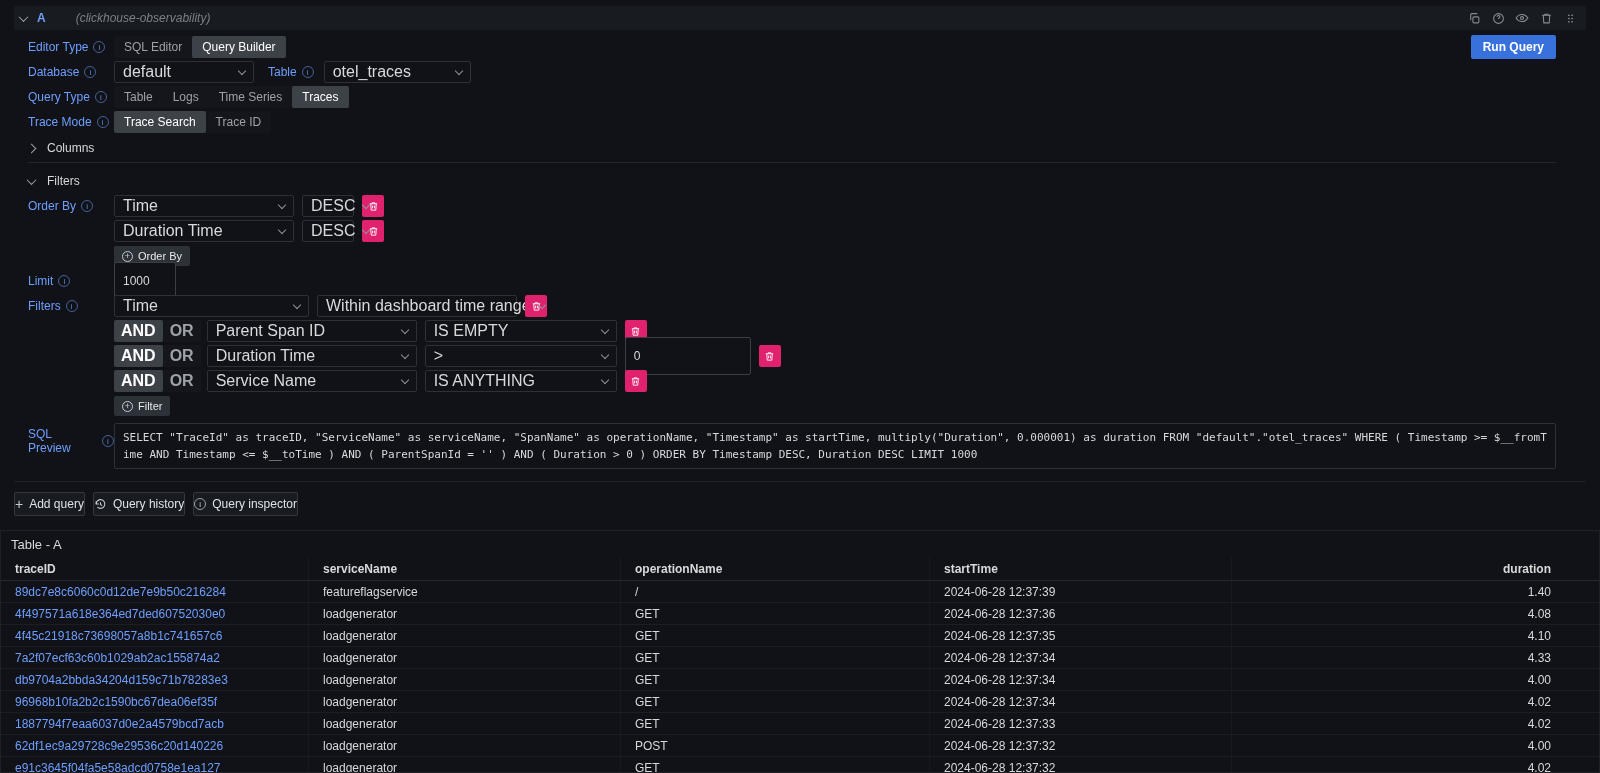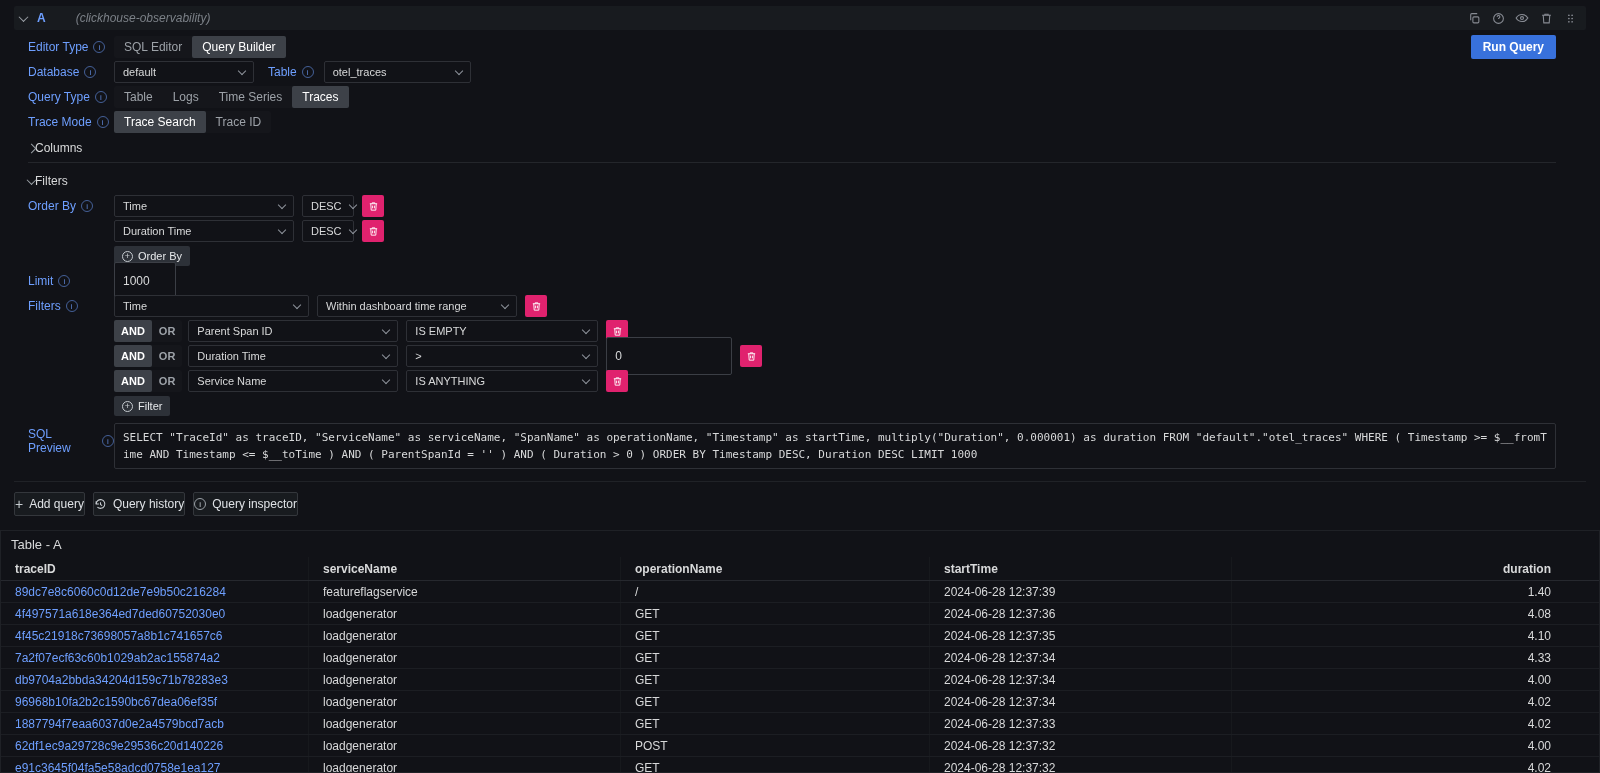--- a/index.html
+++ b/index.html
@@ -50,28 +50,28 @@
     display: inline-block; transform: rotate(45deg) translate(-1px,-1px); cursor: pointer; }
   .chev.right { transform: rotate(-45deg); }
   .caret { width: 6px; height: 6px; border-right: 1.4px solid #8e939b; border-bottom: 1.4px solid #8e939b;
     display: inline-block; transform: rotate(45deg); margin-left: 8px; margin-top: -3px; flex-shrink: 0; }
 
   
   .radio-group { display: inline-flex; align-items: stretch; background: #15161b; border-radius: 2px; height: 22px; }
   .radio-opt { display: inline-flex; align-items: center; padding: 0 10px; font-size: 12px; color: #9da2a8; cursor: pointer; border-radius: 2px; white-space: nowrap; }
   .radio-opt.selected { background: #3d4148; color: #ffffff; font-weight: 500; }
   .bool-group { display: inline-flex; height: 22px; margin-right: 6px; background: #15161b; border-radius: 2px; }
-  .bool-opt { display: inline-flex; align-items: center; padding: 0 7px; font-size: 11px; font-weight: 600; color: #9da2a8; cursor: pointer; border-radius: 2px; }
+  .bool-opt { display: inline-flex; align-items: center; padding: 0 7px; font-size: 16px; font-weight: 600; color: #9da2a8; cursor: pointer; border-radius: 2px; }
   .bool-opt.selected { background: #3d4148; color: #fff; }
 
   
   .select {
     display: inline-flex; align-items: center; justify-content: space-between;
     background: #111217; border: 1px solid #2e3036; border-radius: 2px;
-    height: 22px; padding: 0 8px; font-size: 11px; color: #d8d9da; cursor: pointer; white-space: nowrap;
+    height: 22px; padding: 0 8px; font-size: 16px; color: #d8d9da; cursor: pointer; white-space: nowrap;
     margin-right: 8px;
   }
   .text-input {
     background: #111217; border: 1px solid #3b3e45; border-radius: 2px;
     height: 38px; padding: 0 8px; font-size: 12px; color: #d8d9da; margin-right: 8px;
     font-family: "Liberation Sans", sans-serif;
   }
   .w140 { width: 140px; } .w147 { width: 147px; } .w180 { width: 180px; } .w52 { width: 52px; }
   .w62  { width: 62px; }  .w195 { width: 195px; } .w200 { width: 200px; } .w210 { width: 210px; }
   .w192 { width: 192px; } .w126 { width: 126px; }
@@ -87,21 +87,21 @@
   }
   .plus-circle-icon { display: inline-flex; align-items: center; justify-content: center;
     width: 11px; height: 11px; border: 1px solid #c7ccd1; border-radius: 50%; font-size: 9px; color: #c7ccd1; }
   .plus-circle-icon::before { content: "+"; line-height: 1; }
 
   .btn-primary {
     height: 24px; padding: 0 12px; background: #3871dc; color: #fff; border: none; border-radius: 2px;
     font-size: 12px; font-weight: 700; cursor: pointer; font-family: "Liberation Sans", sans-serif;
   }
 
-  .section-row { display: flex; align-items: center; gap: 0; height: 24px; margin: 2px 0; color: #d8d9da; font-size: 12px; }
+  .section-row { display: flex; align-items: center; gap: 12px; height: 24px; margin: 2px 0; color: #d8d9da; font-size: 12px; }
   .hr { border-bottom: 1px solid #24262b; margin: 2px 0 6px 0; }
 
   .sql-row { display: flex; align-items: flex-start; margin-top: 6px; margin-bottom: 4px; }
   .sql-row .inline-label { margin-top: 4px; }
   .sql-box {
     flex: 1; border: 1px solid #2e3036; border-radius: 2px; padding: 5px 8px;
     font-family: "DejaVu Sans Mono", monospace; font-size: 11px; line-height: 1.55;
     color: #d8d9da; word-break: break-all;
   }
 

